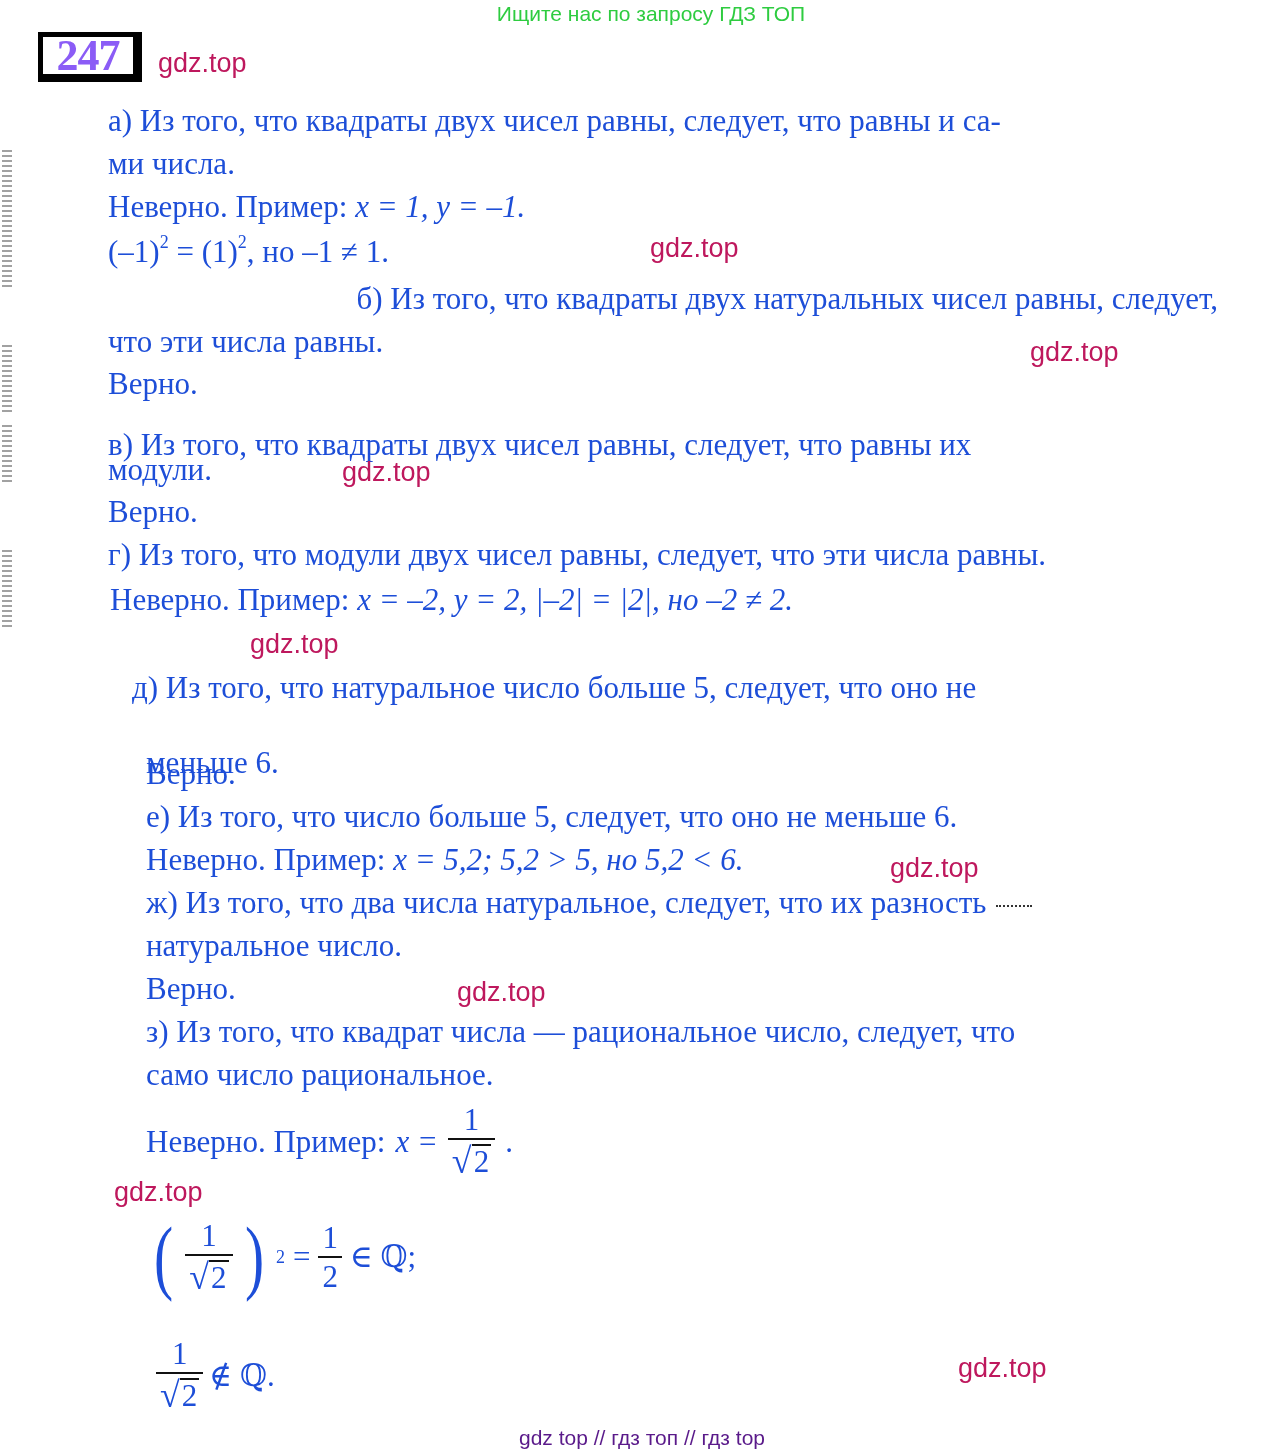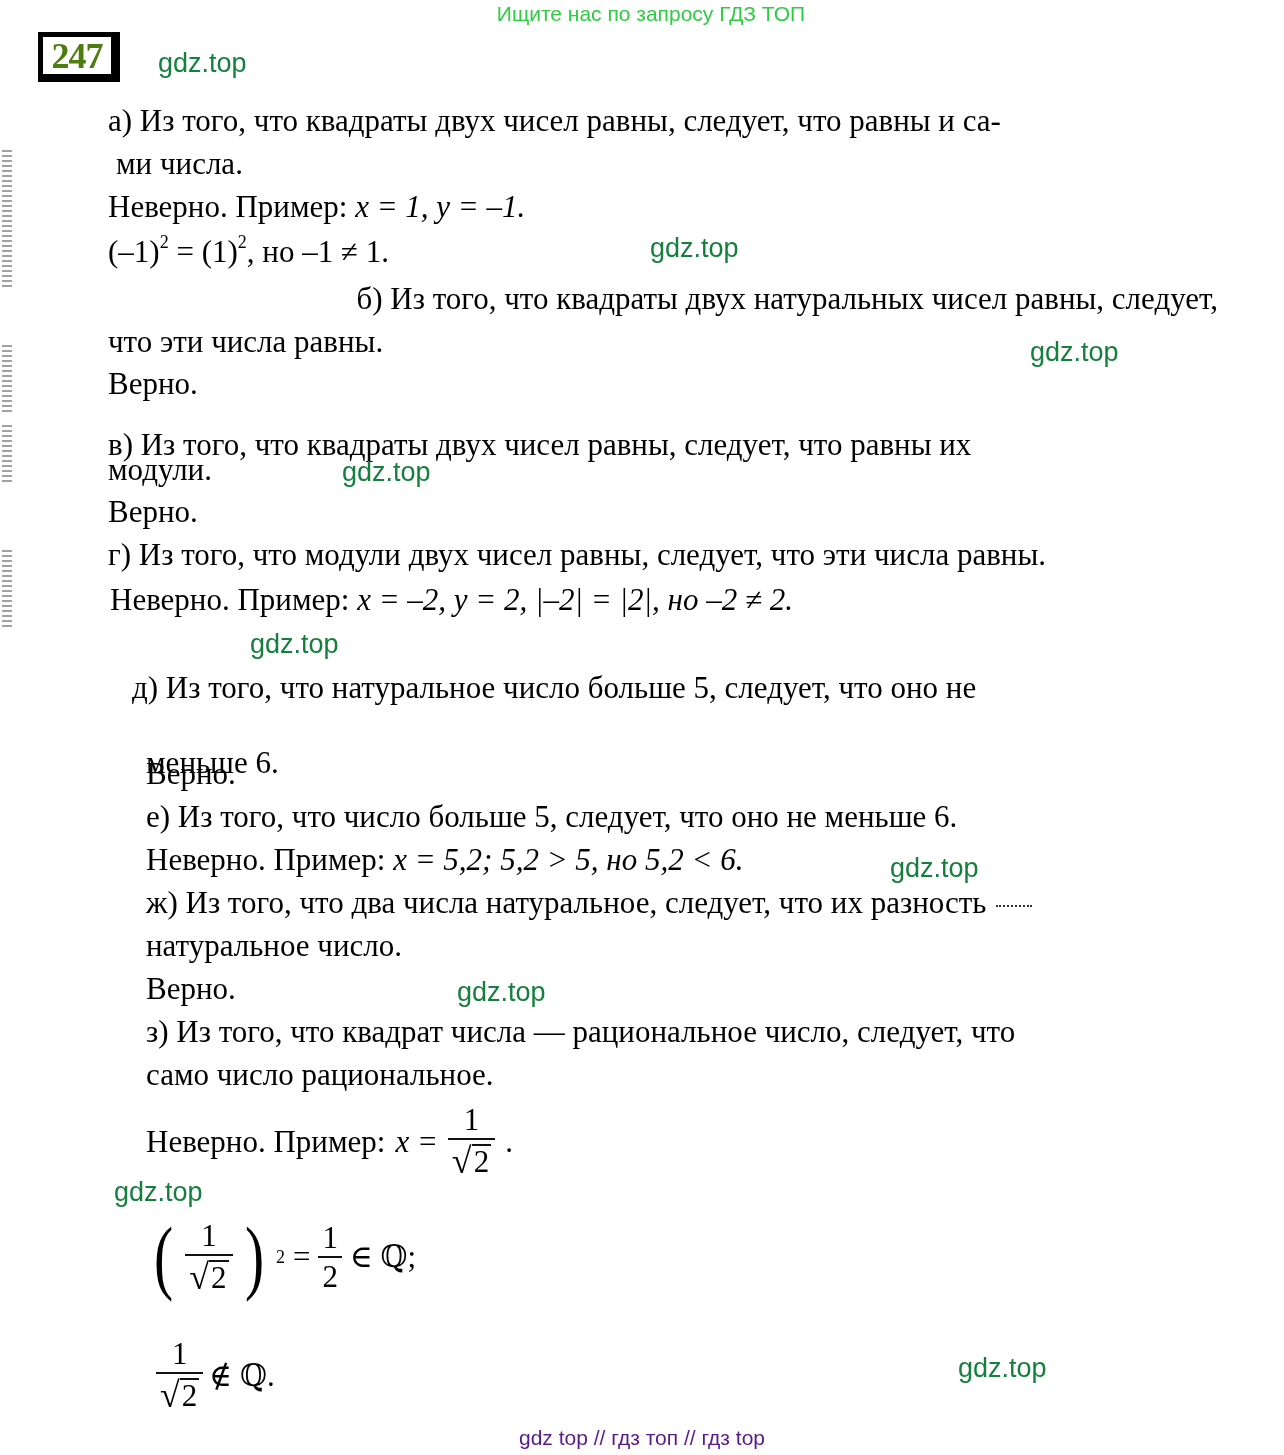--- a/index.html
+++ b/index.html
@@ -14,32 +14,32 @@
       font-family: "Liberation Sans", "DejaVu Sans", sans-serif;
       font-size: 21px; color: #2ecc40; line-height: 28px; padding-left: 9px;
     }
     .footer {
       left: 0; width: 1284px; top: 1424px; text-align: center;
       font-family: "Liberation Sans", "DejaVu Sans", sans-serif;
       font-size: 21px; color: #5a1a8a; line-height: 28px;
     }
     .wm {
       font-family: "Liberation Sans", "DejaVu Sans", sans-serif;
-      font-size: 27px; color: #15803d; line-height: 32px;
+      font-size: 27px; color: #be185d; line-height: 32px;
     }
     .num-box {
-      left: 38px; top: 32px; width: 82px; height: 50px;
+      left: 38px; top: 32px; width: 104px; height: 50px;
       border: 5px solid #000; border-right-width: 9px; border-bottom-width: 8px;
       box-sizing: border-box; background: #fff;
       font-family: "Liberation Serif", serif; font-weight: bold;
-      font-size: 36px; line-height: 38px; text-align: center; color: #4d7c0f;
+      font-size: 44px; line-height: 38px; text-align: center; color: #8b5cf6;
       letter-spacing: -1px;
     }
     .line {
-      font-size: 31px; line-height: 40px; color: #000000;
+      font-size: 31px; line-height: 40px; color: #1d4ed8;
       transform-origin: left top;
     }
     .justify { display: flex; justify-content: flex-end; white-space: nowrap; }
     i.v { }
     sup { font-size: 18px; vertical-align: 14px; line-height: 0; }
     .frac { display: inline-flex; flex-direction: column; align-items: center; vertical-align: middle; line-height: 1; }
     .frac .n { padding: 0 4px 3px; }
     .frac .d { border-top: 2px solid #111; padding: 3px 4px 0; }
     .sqrt { display: inline-flex; align-items: flex-end; }
     .sqrt .rad { font-size: 36px; line-height: 1; }
@@ -59,21 +59,21 @@
 
 <div class="abs scan-mark" style="top:150px;height:140px;"></div>
 <div class="abs scan-mark" style="top:345px;height:70px;"></div>
 <div class="abs scan-mark" style="top:425px;height:60px;"></div>
 <div class="abs scan-mark" style="top:550px;height:80px;"></div>
 
 <div class="abs num-box">247</div>
 <div class="abs wm" style="left:158px;top:47px;">gdz.top</div>
 
 <div class="abs line" style="left:108px;top:101px;width:1110px;">а) Из того, что квадраты двух чисел равны, следует, что равны и са-</div>
-<div class="abs line" style="left:108px;top:144px;margin-left:8px;">ми числа.</div>
+<div class="abs line" style="left:108px;top:144px;">ми числа.</div>
 <div class="abs line" style="left:108px;top:187px;">
   <span>Неверно. Пример:</span>
   <i class="v">x = 1, y = –1.</i>
 </div>
 <div class="abs line" style="left:108px;top:232px;">
   <span>(–1)</span><sup>2</sup><span> = (1)</span><sup>2</sup><span>, но  –1 ≠ 1.</span>
 </div>
 <div class="abs wm" style="left:650px;top:232px;">gdz.top</div>
 
 <div class="abs line justify" style="left:108px;top:279px;width:1110px;">

